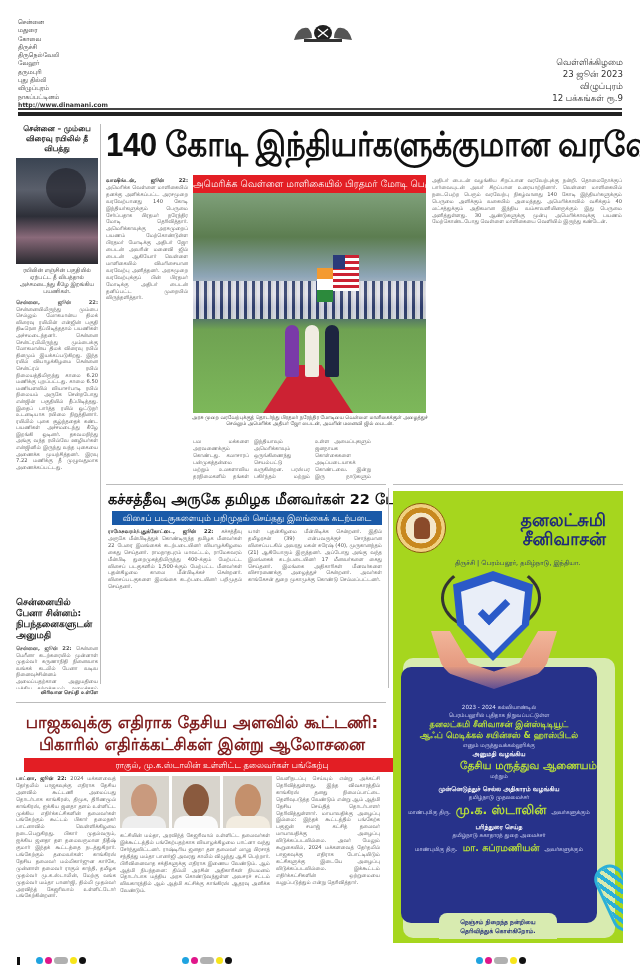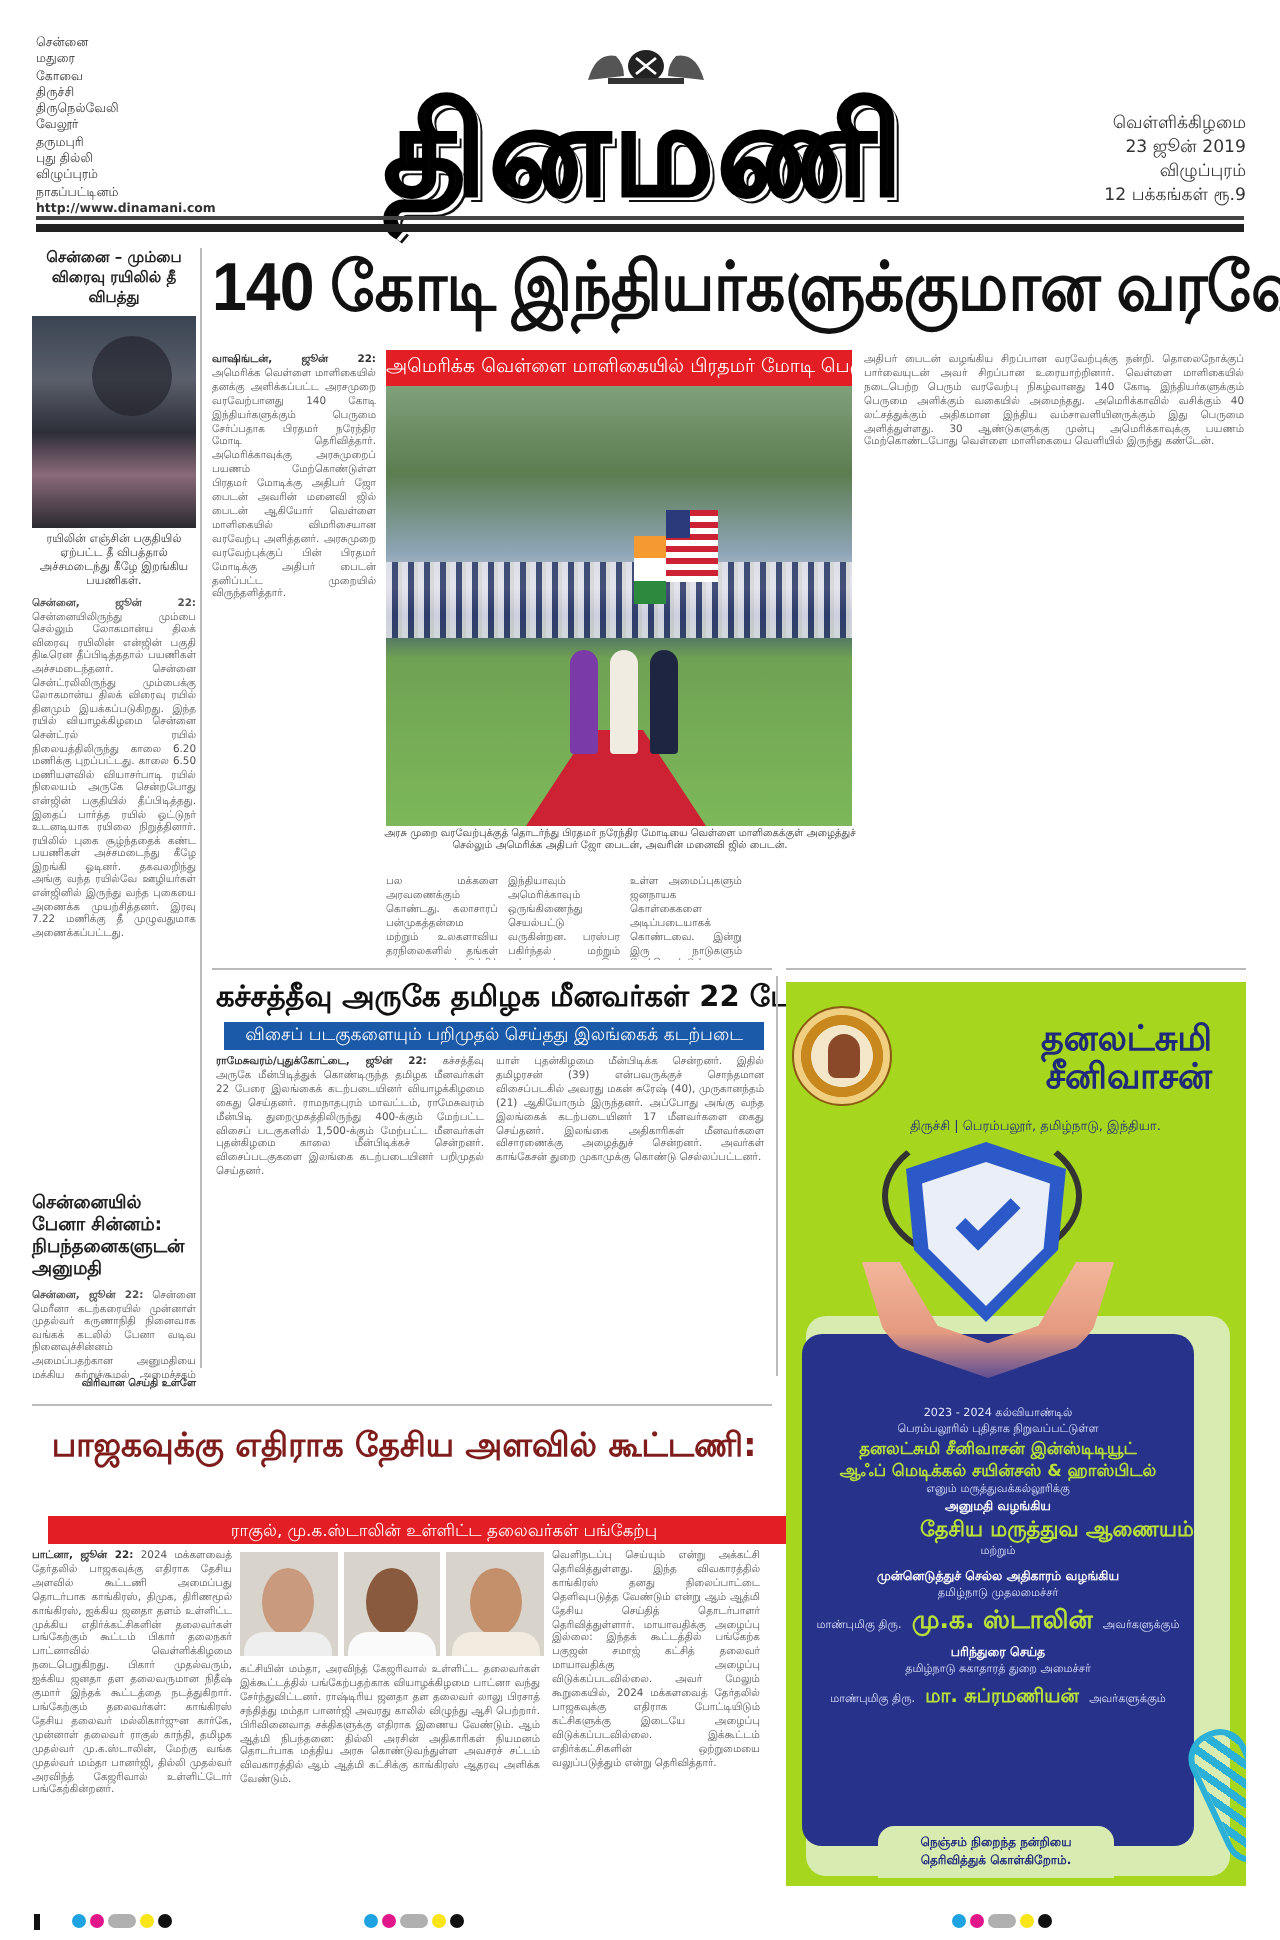--- a/index.html
+++ b/index.html
@@ -103,27 +103,24 @@
   </div>
 
   <svg class="emblem" viewBox="0 0 66 22">
     <ellipse cx="33" cy="11" rx="9" ry="8" fill="#222"></ellipse>
     <path d="M28 7 L38 15 M38 7 L28 15" stroke="#fff" stroke-width="1.4"></path>
     <path d="M4 18 Q8 4 18 6 Q22 10 22 16 Z" fill="#555"></path>
     <path d="M62 18 Q58 4 48 6 Q44 10 44 16 Z" fill="#555"></path>
     <rect x="14" y="17" width="38" height="3" fill="#333"></rect>
   </svg>
 
-  <div class="logo">
-    <span class="logo-text">தினமணி</span>
-  </div>
 
   <div class="dateblock">
     <div>வெள்ளிக்கிழமை</div>
-    <div>23 ஜூன் 2019</div>
+    <div>23 ஜூன் 2023</div>
     <div>விழுப்புரம்</div>
     <div>12 பக்கங்கள் ரூ.9</div>
   </div>
   <div class="rule1"></div>
   <div class="rule2"></div>
 </header>
 
 <aside class="left-col">
   <div class="brief-title">சென்னை – மும்பை விரைவு ரயிலில் தீ விபத்து</div>
   <div class="brief-photo"></div>
@@ -184,20 +181,21 @@
 </div>
 <div class="col-text" style="left:248px; top:528px; width:134px; height:150px;">
   <span>யாள் புதன்கிழமை மீன்பிடிக்க சென்றனர். இதில் தமிழரசன் (39) என்பவருக்குச் சொந்தமான விசைப்படகில் அவரது மகன் சுரேஷ் (40), முருகானந்தம் (21) ஆகியோரும் இருந்தனர். அப்போது அங்கு வந்த இலங்கைக் கடற்படையினர் 17 மீனவர்களை கைது செய்தனர். இலங்கை அதிகாரிகள் மீனவர்களை விசாரணைக்கு அழைத்துச் சென்றனர். அவர்கள் காங்கேசன் துறை முகாமுக்கு கொண்டு செல்லப்பட்டனர்.</span>
 </div>
 <div class="vdivider" style="left:388px; top:488px; height:200px;"></div>
 
 <div class="hdivider" style="left:16px; top:702px; width:370px;"></div>
 
 <h2 class="story3-headline">
   <span style="display:block">பாஜகவுக்கு எதிராக தேசிய அளவில் கூட்டணி:</span>
+  <span style="display:block">பிகாரில் எதிர்க்கட்சிகள் இன்று ஆலோசனை</span>
 </h2>
 <div class="red-banner2">ராகுல், மு.க.ஸ்டாலின் உள்ளிட்ட தலைவர்கள் பங்கேற்பு</div>
 
 <div class="col-text" style="left:16px; top:775px; width:100px; height:180px;">
   <span class="lead">பாட்னா, ஜூன் 22:</span>
   <span>2024 மக்களவைத் தேர்தலில் பாஜகவுக்கு எதிராக தேசிய அளவில் கூட்டணி அமைப்பது தொடர்பாக காங்கிரஸ், திமுக, திரிணமூல் காங்கிரஸ், ஐக்கிய ஜனதா தளம் உள்ளிட்ட முக்கிய எதிர்க்கட்சிகளின் தலைவர்கள் பங்கேற்கும் கூட்டம் பிகார் தலைநகர் பாட்னாவில் வெள்ளிக்கிழமை நடைபெறுகிறது. பிகார் முதல்வரும், ஐக்கிய ஜனதா தள தலைவருமான நிதீஷ் குமார் இந்தக் கூட்டத்தை நடத்துகிறார். பங்கேற்கும் தலைவர்கள்: காங்கிரஸ் தேசிய தலைவர் மல்லிகார்ஜுன கார்கே, முன்னாள் தலைவர் ராகுல் காந்தி, தமிழக முதல்வர் மு.க.ஸ்டாலின், மேற்கு வங்க முதல்வர் மம்தா பானர்ஜி, தில்லி முதல்வர் அரவிந்த் கேஜரிவால் உள்ளிட்டோர் பங்கேற்கின்றனர்.</span>
 </div>
 <div class="portraits">
   <div class="portrait">
     <div class="face" style="background:#c99a7e;"></div>

